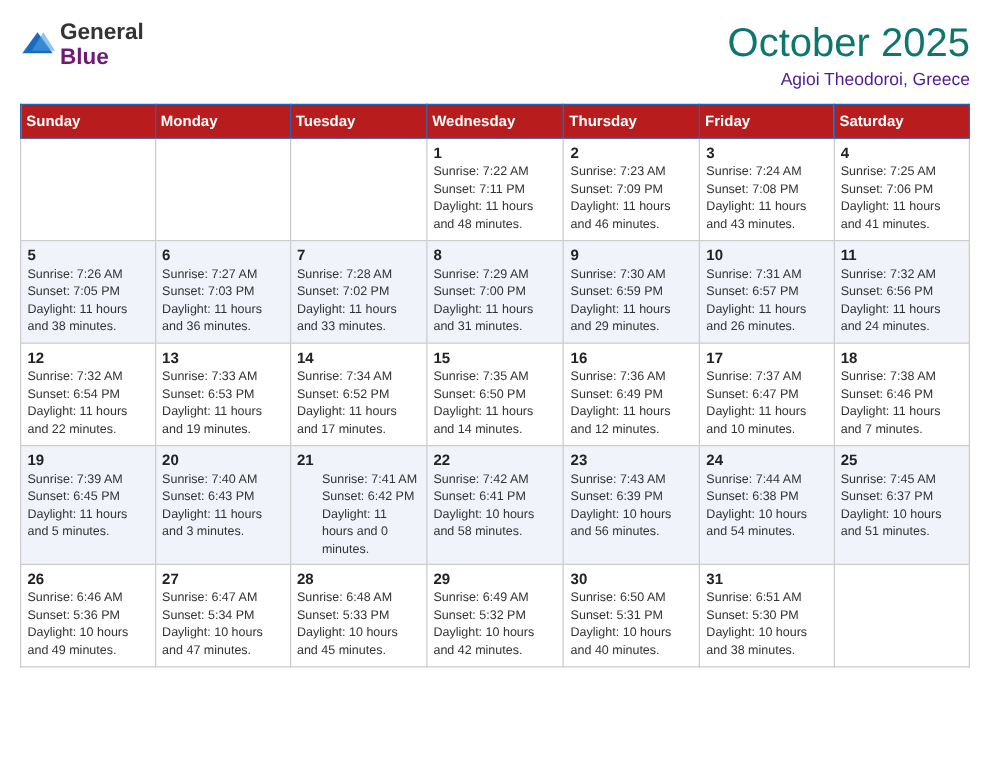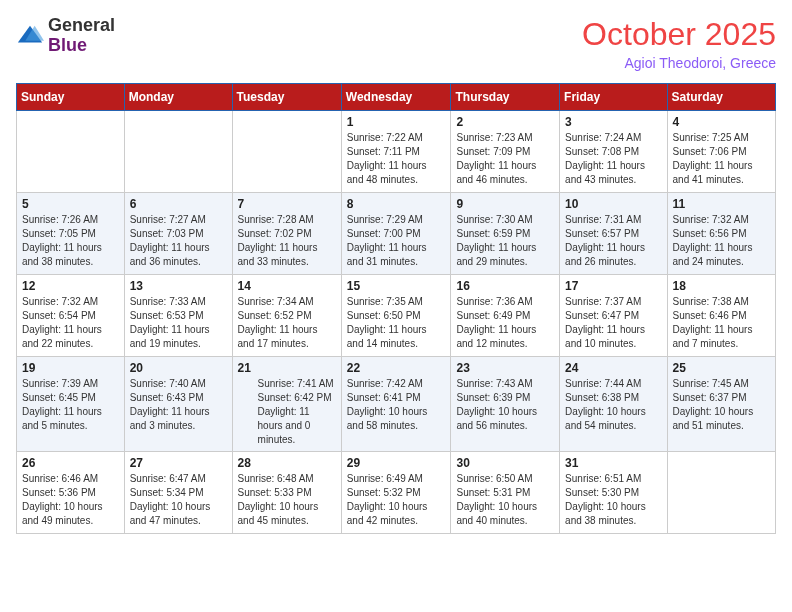--- a/index.html
+++ b/index.html
@@ -31,26 +31,26 @@
     .logo-icon {
       width: 28px;
       height: 28px;
     }
     .title-block {
       text-align: right;
     }
     .month-title {
       font-size: 32px;
       font-weight: 300;
-      color: #ef4444;
+      color: #0f766e;
       margin-left: 36px;
     }
     .location {
       font-size: 14px;
-      color: #8b5cf6;
+      color: #4c1d95;
       margin-top: 2px;
     }
     table {
       width: 100%;
       border-collapse: collapse;
       font-size: 10.5px;
     }
     thead tr th {
       background-color: #b91c1c;
       color: #fff;

